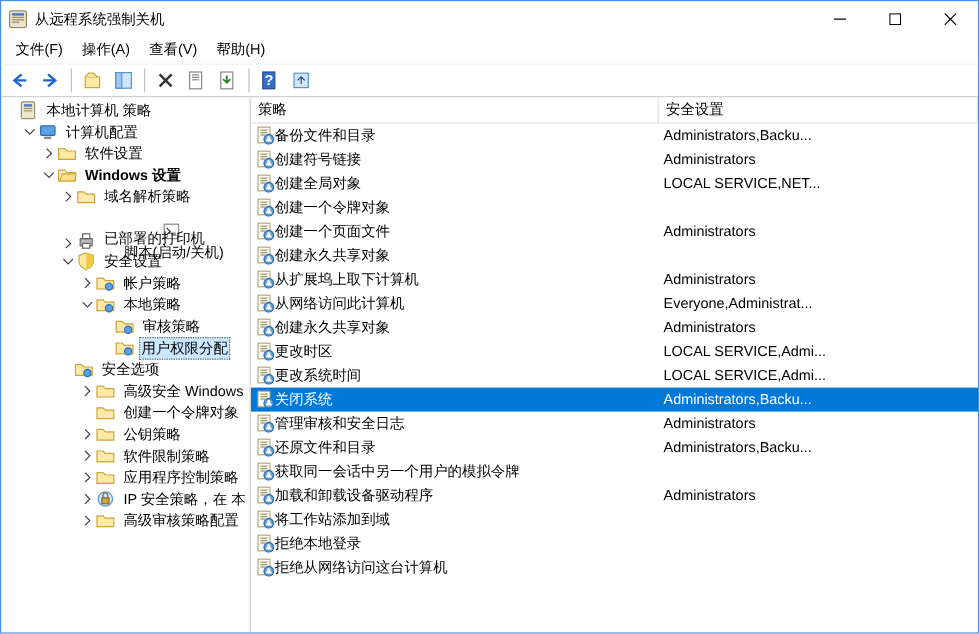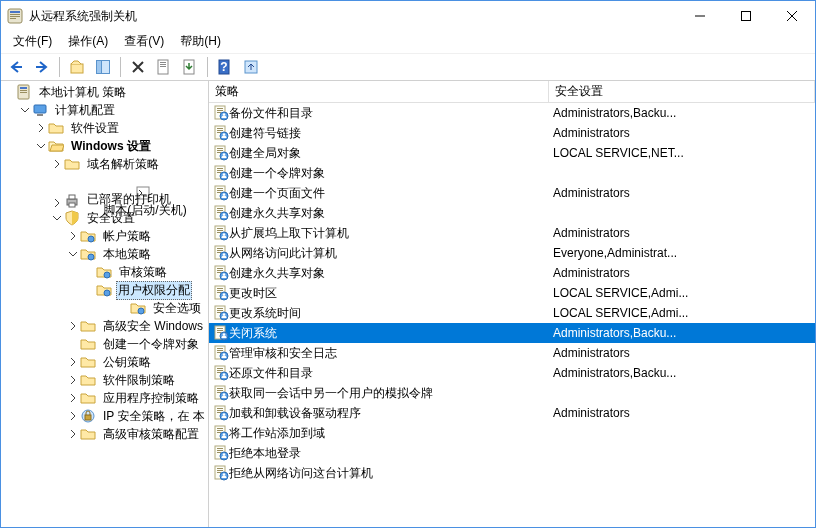--- a/index.html
+++ b/index.html
@@ -291,21 +291,21 @@
           <div class="tree-row selected" style="padding-left: 82px;">
             <span class="twisty"></span>
             <span class="ticon">
               <svg width="16" height="16">
                 <path d="M1 4 H6 L8 6 H15 V13 H1 Z" fill="#ffe9a6" stroke="#caa43d"></path>
                 <circle cx="11" cy="11" r="3" fill="#5aa0e6" stroke="#2d6db3"></circle>
               </svg>
             </span>
             <span class="label-wrap"><span>用户权限分配</span></span>
           </div>
-          <div class="tree-row" style="padding-left: 116px;">
+          <div class="tree-row" style="padding-left: 48px;">
             <span class="twisty"></span>
             <span class="ticon">
               <svg width="16" height="16">
                 <path d="M1 4 H6 L8 6 H15 V13 H1 Z" fill="#ffe9a6" stroke="#caa43d"></path>
                 <circle cx="11" cy="11" r="3" fill="#5aa0e6" stroke="#2d6db3"></circle>
               </svg>
             </span>
             <span class="label-wrap"><span>安全选项</span></span>
           </div>
           <div class="tree-row" style="padding-left: 66px;">

